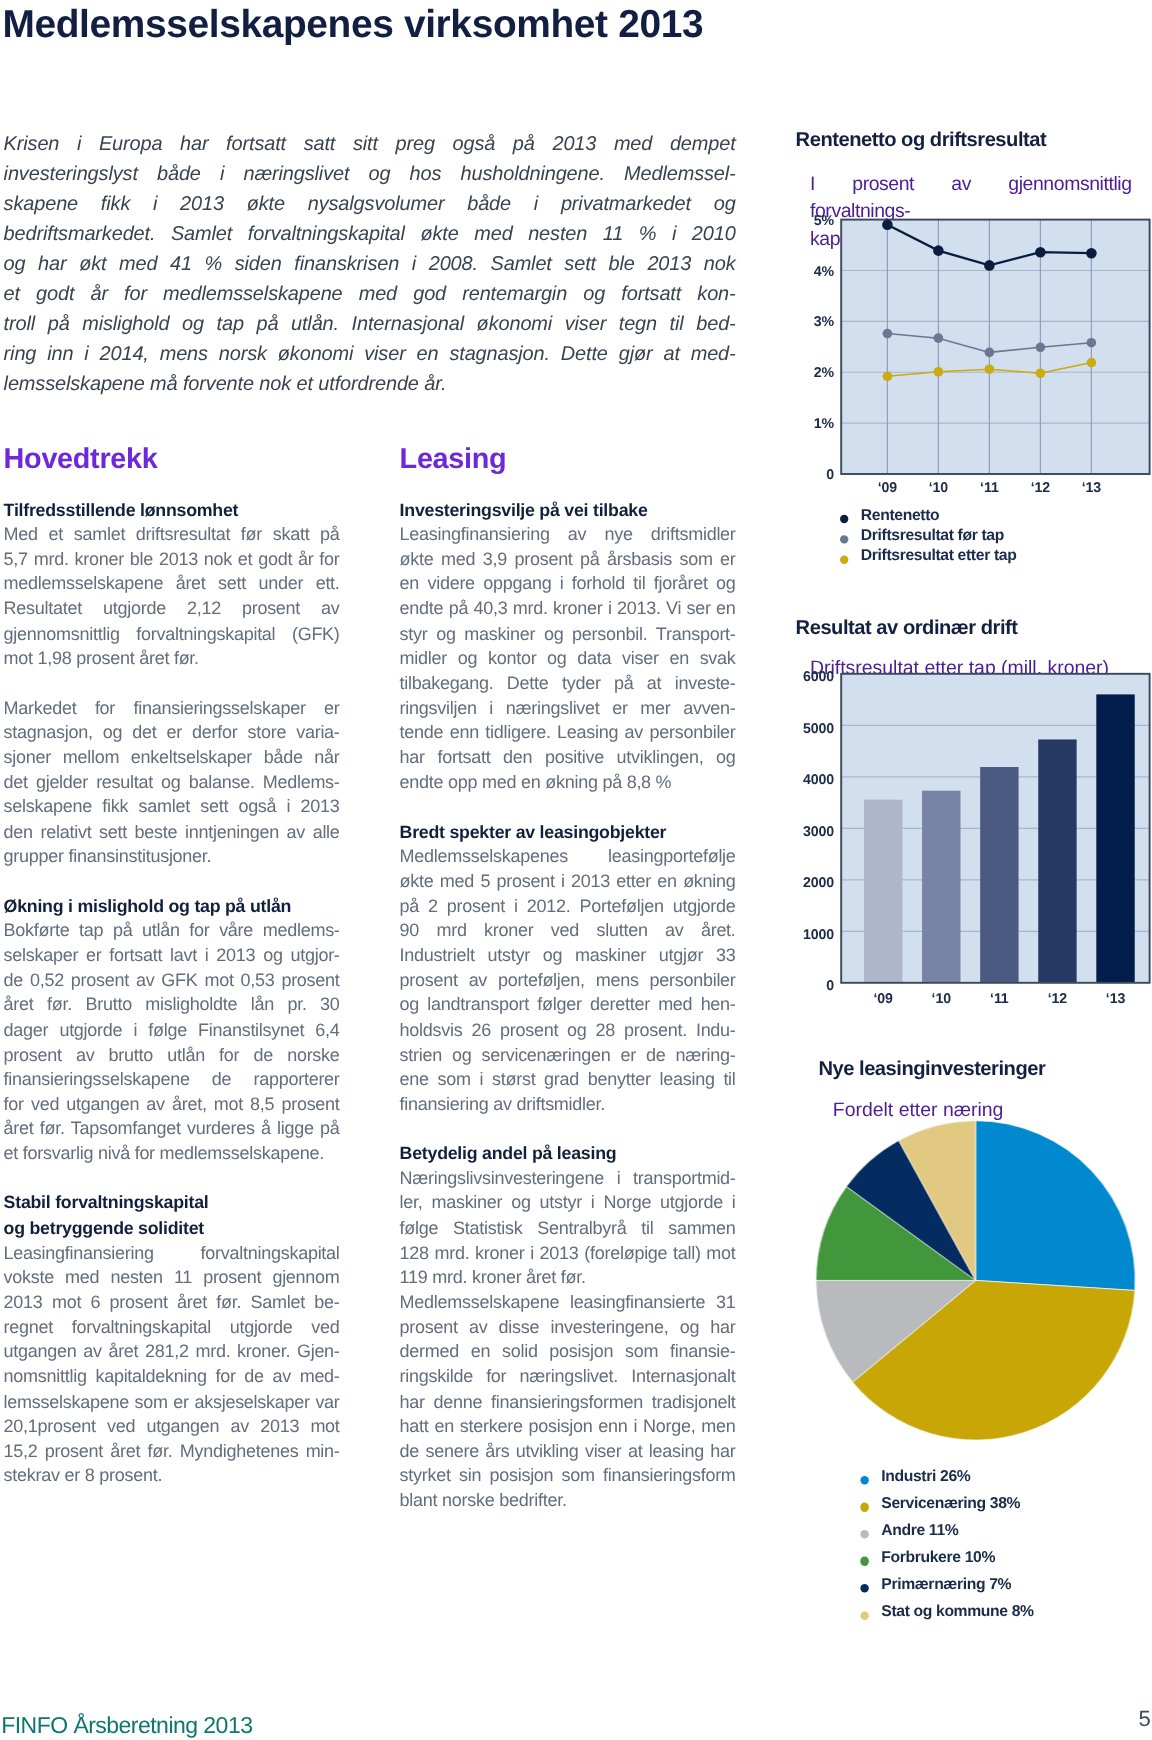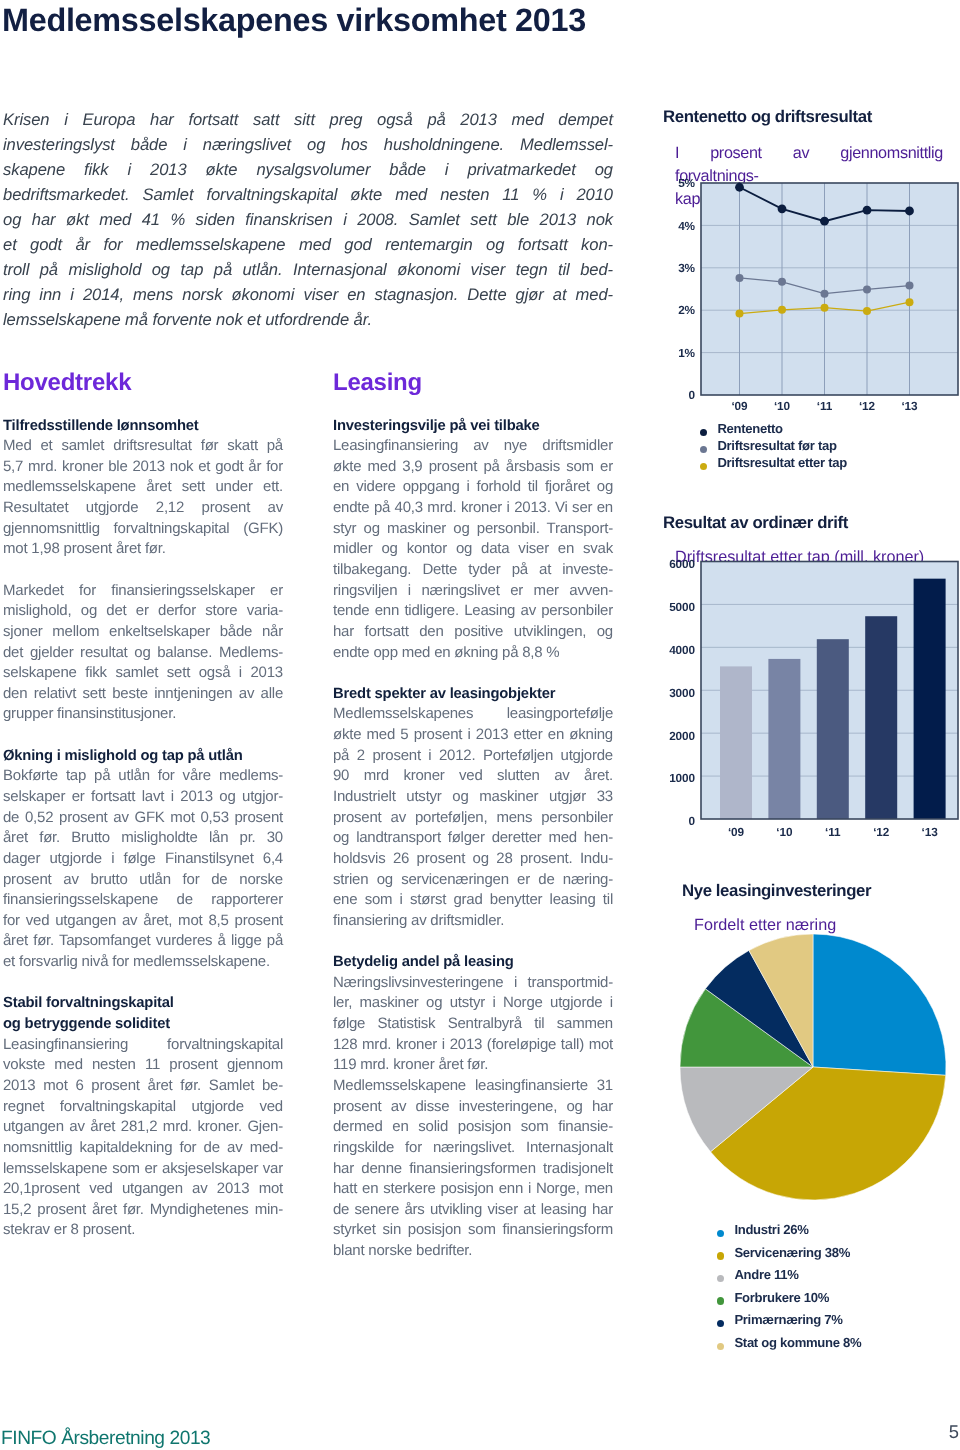--- a/index.html
+++ b/index.html
@@ -73,21 +73,21 @@
         <div class="tl sub">Tilfredsstillende lønnsomhet</div>
         <div class="tl j">Med et samlet driftsresultat før skatt på</div>
         <div class="tl j">5,7 mrd. kroner ble 2013 nok et godt år for</div>
         <div class="tl j">medlemsselskapene året sett under ett.</div>
         <div class="tl j">Resultatet utgjorde 2,12 prosent av</div>
         <div class="tl j">gjennomsnittlig forvaltningskapital (GFK)</div>
         <div class="tl">mot 1,98 prosent året før.</div>
       </div>
       <div class="para">
         <div class="tl j">Markedet for finansieringsselskaper er</div>
-        <div class="tl j">mislighold, og det er derfor store varia-</div>
+        <div class="tl j">stagnasjon, og det er derfor store varia-</div>
         <div class="tl j">sjoner mellom enkeltselskaper både når</div>
         <div class="tl j">det gjelder resultat og balanse. Medlems-</div>
         <div class="tl j">selskapene fikk samlet sett også i 2013</div>
         <div class="tl j">den relativt sett beste inntjeningen av alle</div>
         <div class="tl">grupper finansinstitusjoner.</div>
       </div>
       <div class="para">
         <div class="tl sub">Økning i mislighold og tap på utlån</div>
         <div class="tl j">Bokførte tap på utlån for våre medlems-</div>
         <div class="tl j">selskaper er fortsatt lavt i 2013 og utgjor-</div>

